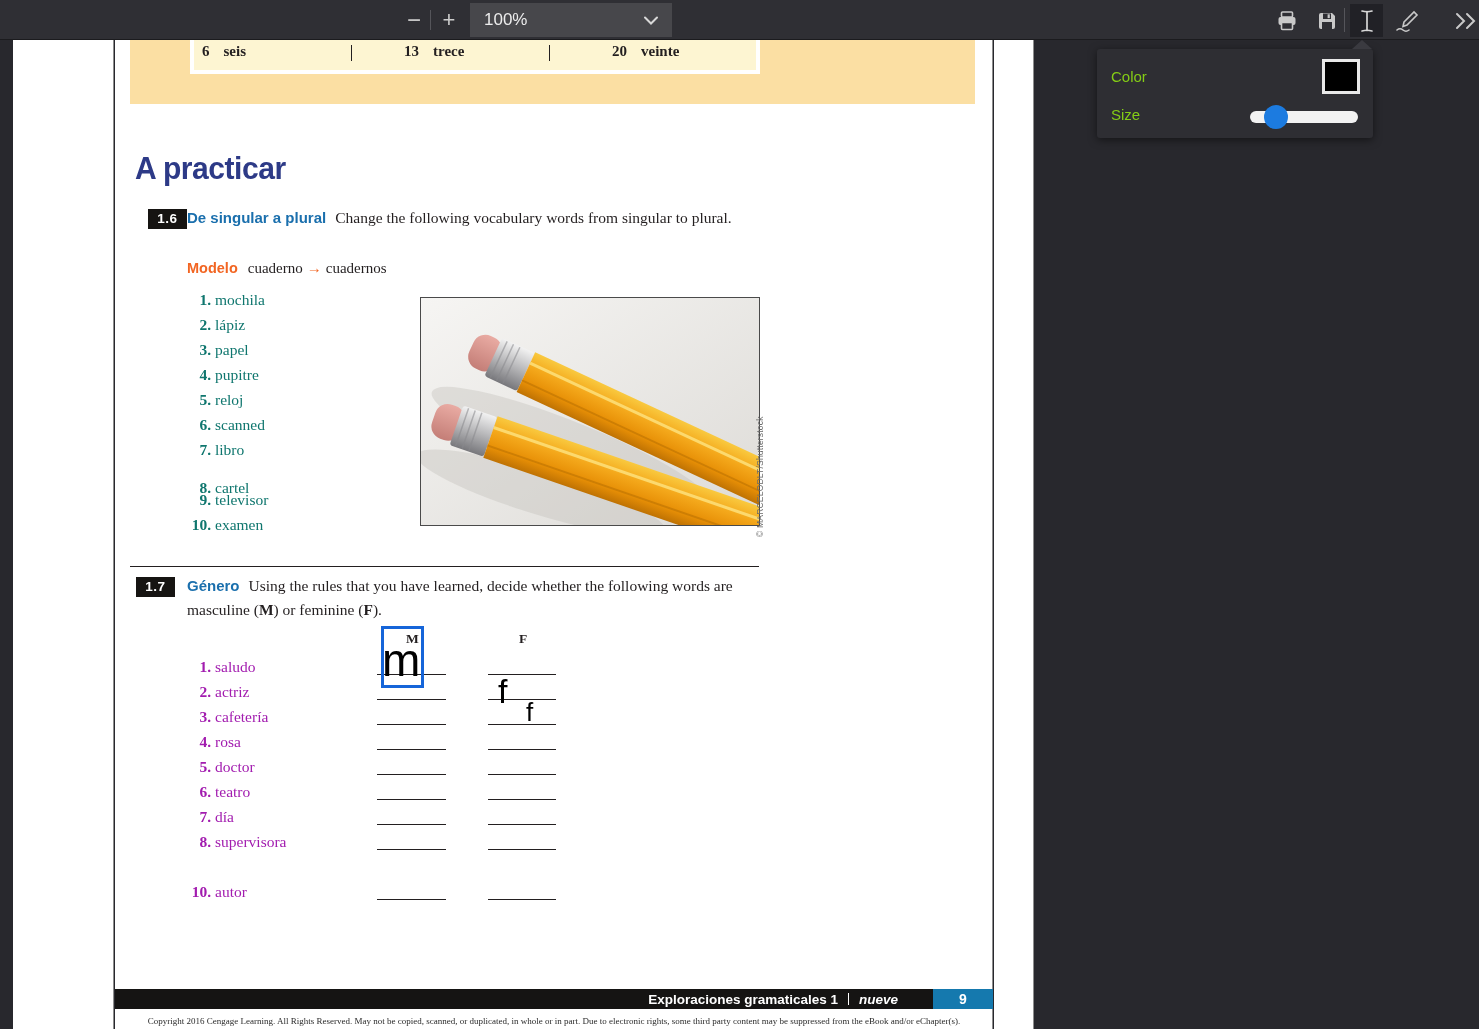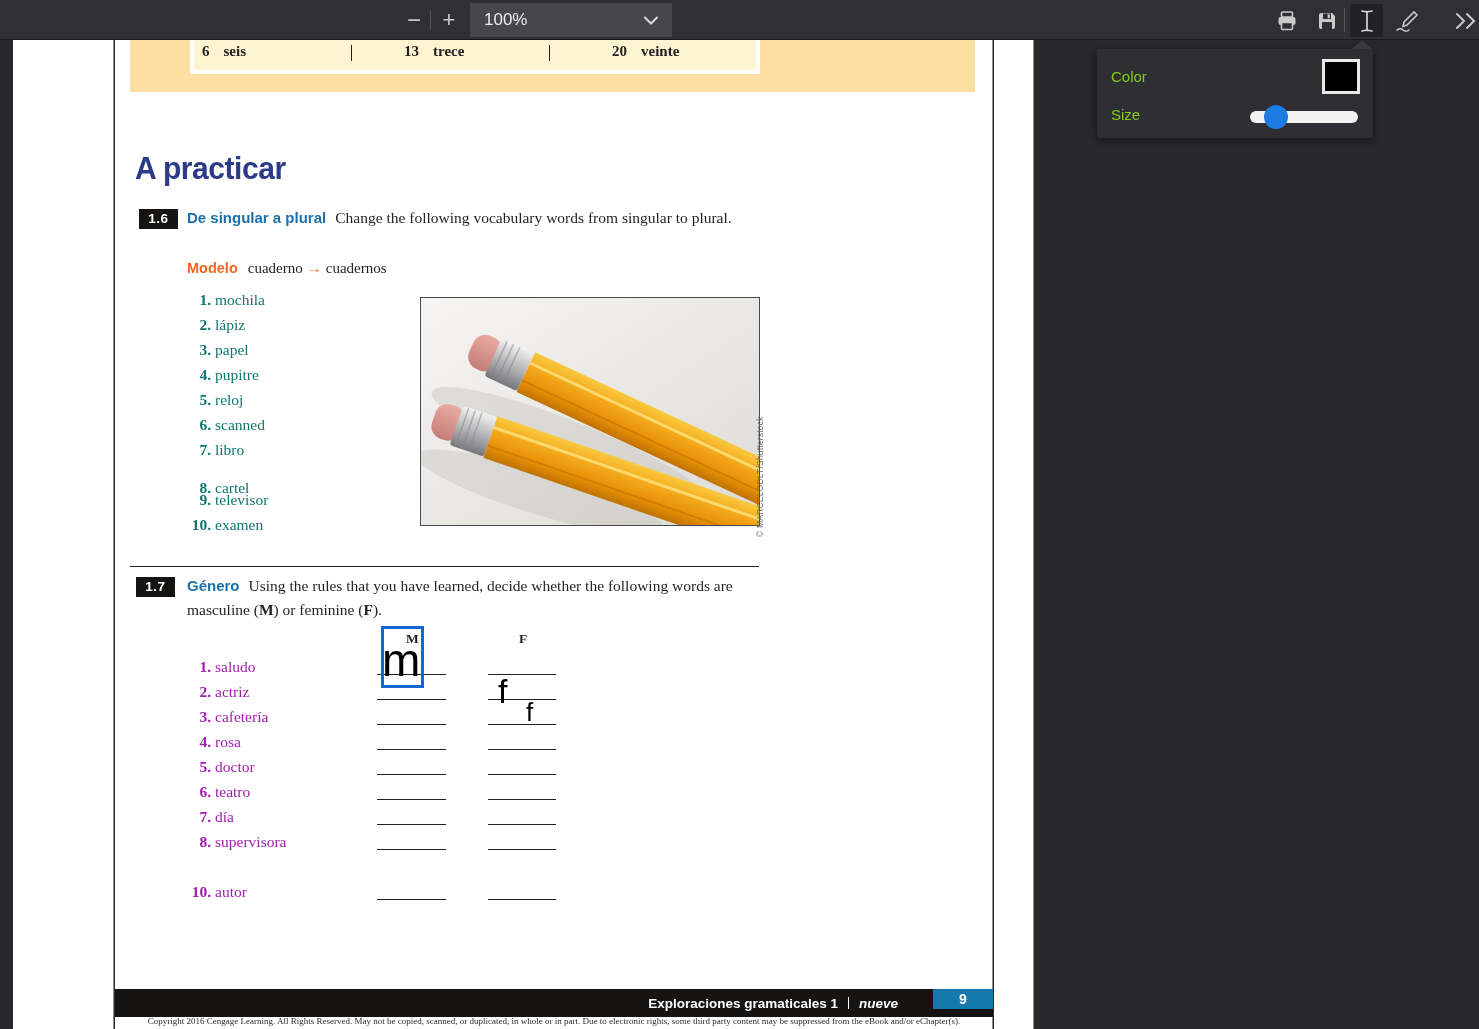--- a/index.html
+++ b/index.html
@@ -38,21 +38,21 @@
                    background:#1c7be0; cursor:grab; }
 
   
   .sliver { position:absolute; top:40px; height:989px; background:#ffffff; }
   .sliver.left  { left:13px;  width:101px; border-right:1px solid #8d8d8d; }
   .sliver.right { left:994px; width:40px;  border-right:1px solid #8d8d8d; }
   .page { position:absolute; left:115px; top:40px; width:878px; height:989px; background:#ffffff;
           border-right:1px solid #8d8d8d; z-index:10; }
 
   
-  .recap { position:absolute; left:15px; top:0; width:845px; height:52px; background:#fbdfa3; }
+  .recap { position:absolute; left:15px; top:0; width:845px; height:64px; background:#fbdfa3; }
   .recap-table { position:absolute; left:60px; top:0; width:570px; height:34px; background:#fdf5d2;
                  border-left:4px solid #fff; border-right:4px solid #fff; border-bottom:4px solid #fff; }
   .recap-cell { position:absolute; top:3px; font-family:"Liberation Serif", serif; font-size:15px;
                 color:#231f20; font-weight:bold; white-space:nowrap; }
   .recap-cell .word { margin-left:14px; }
   .recap-bar { position:absolute; top:5px; width:1px; height:16px; background:#231f20; }
 
   
   .section-title { position:absolute; left:20px; top:111px; font-size:31px; font-weight:bold;
                    color:#2d3a87; letter-spacing:-0.5px; transform:scaleX(.97); transform-origin:left; }
@@ -93,21 +93,21 @@
 
   
   .ann { position:absolute; color:#000; font-family:"Liberation Sans", sans-serif; z-index:4; }
   .ann-m  { left:267px; top:597px; font-size:46px; line-height:46px; }
   .ann-f1 { left:383px; top:634px; font-size:34px; line-height:34px; }
   .ann-f2 { left:411px; top:659px; font-size:26px; line-height:26px; }
   .ann-select { position:absolute; left:266px; top:586px; width:43px; height:62px;
                 border:3px solid #1565d9; background:transparent; z-index:5; cursor:move; }
 
   
-  .footer-bar { position:absolute; left:0; top:949px; width:878px; height:28px; background:#151413;
+  .footer-bar { position:absolute; left:0; top:949px; width:878px; height:20px; background:#151413;
                 display:flex; align-items:center; justify-content:flex-end; padding-right:95px; }
   .footer-bar .title { color:#fff; font-size:13.5px; font-weight:bold; }
   .footer-sep { width:1px; height:12px; background:#ffffff; margin:0 10px; }
   .footer-bar .word { color:#fff; font-size:13.5px; font-weight:bold; font-style:italic; }
   .pageno { position:absolute; right:0; top:0; width:60px; height:20px; background:#1579ae; color:#fff;
             font-size:14px; font-weight:bold; text-align:center; line-height:20px; }
   .copyright { position:absolute; left:0; top:976px; width:878px; text-align:center;
                font-family:"Liberation Serif", serif; font-size:9px; color:#2b2b2b; white-space:nowrap; }
 </style>
 </head>
@@ -201,21 +201,21 @@
         </span>
         <span class="recap-bar" style="left:355px;"></span>
         <span class="recap-cell" style="left:418px;">
           <span>20</span><span class="word">veinte</span>
         </span>
       </div>
     </div>
 
     <h1 class="section-title">A practicar</h1>
 
-    <div class="ex-num" style="left:24px; top:169px;">1.6</div>
+    <div class="ex-num" style="left:33px; top:169px;">1.6</div>
     <div class="ex-body" style="top:166px;">
       <span class="ex-title">De singular a plural</span><span>Change the following vocabulary words from singular to plural.</span>
     </div>
     <div class="modelo">
       <span class="lbl">Modelo</span><span>cuaderno</span><span class="arrow">→</span><span class="to">cuadernos</span>
     </div>
 
     <div class="vrow" style="top:251px;"><span class="num">1.</span><span>mochila</span></div>
     <div class="vrow" style="top:276px;"><span class="num">2.</span><span>lápiz</span></div>
     <div class="vrow" style="top:301px;"><span class="num">3.</span><span>papel</span></div>

